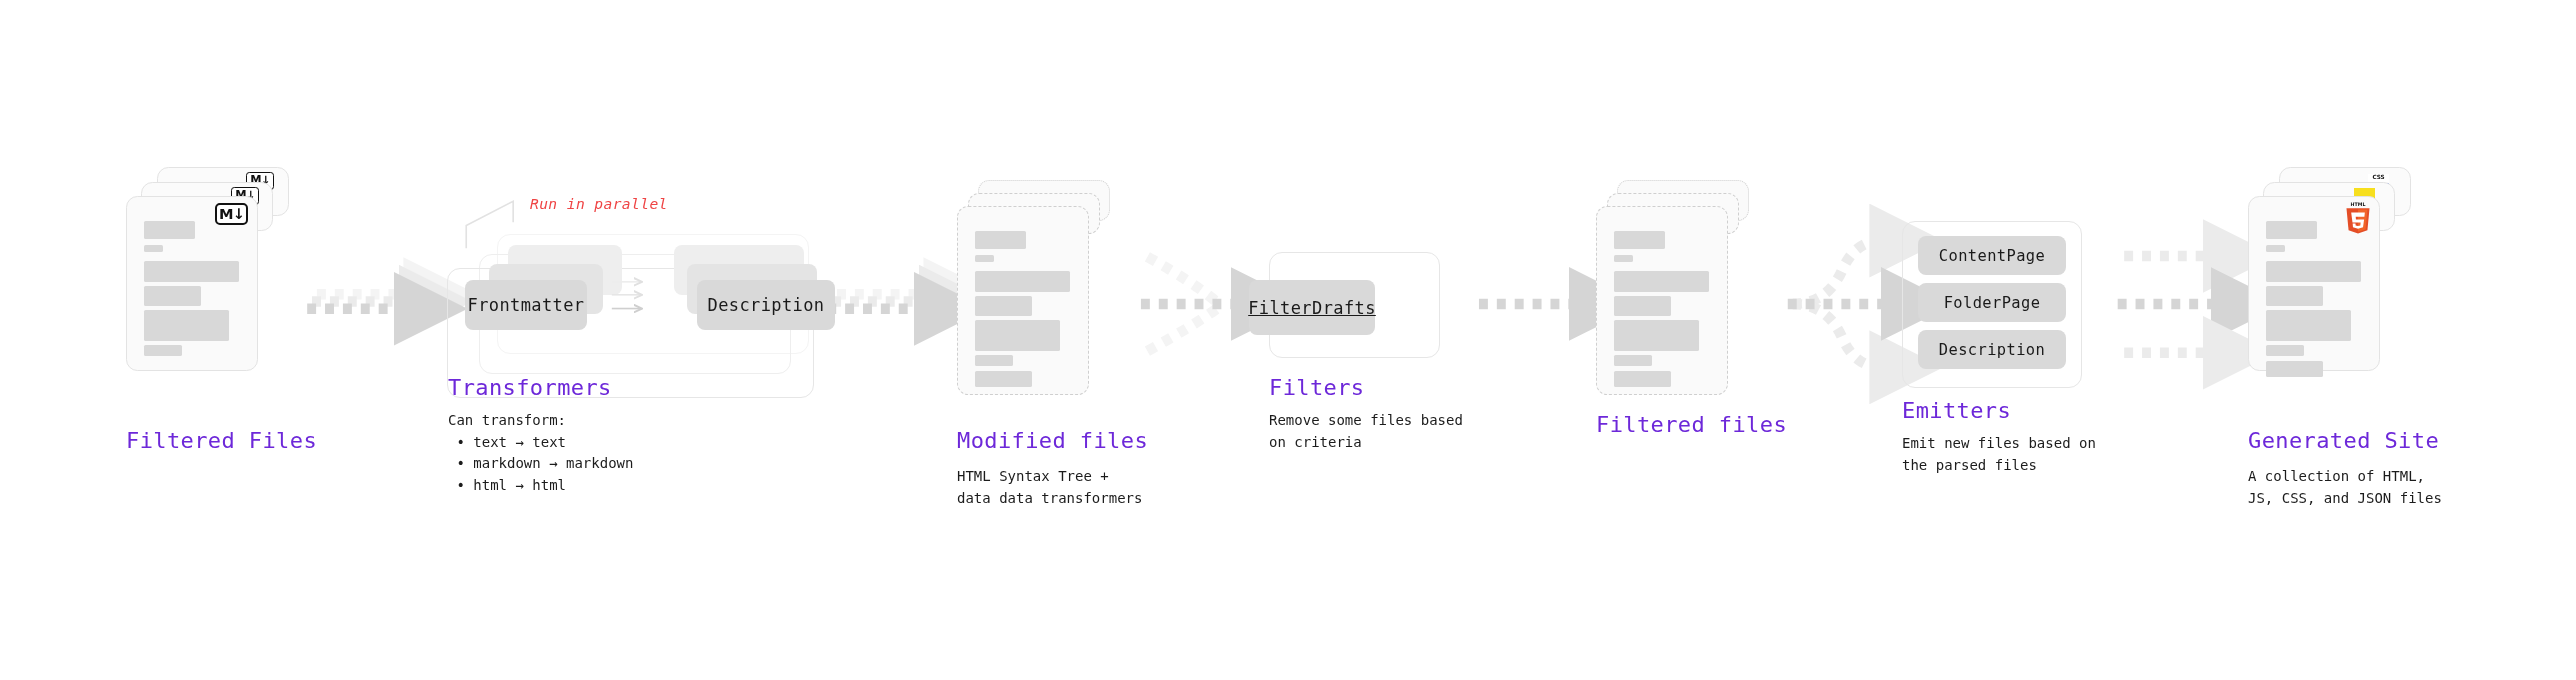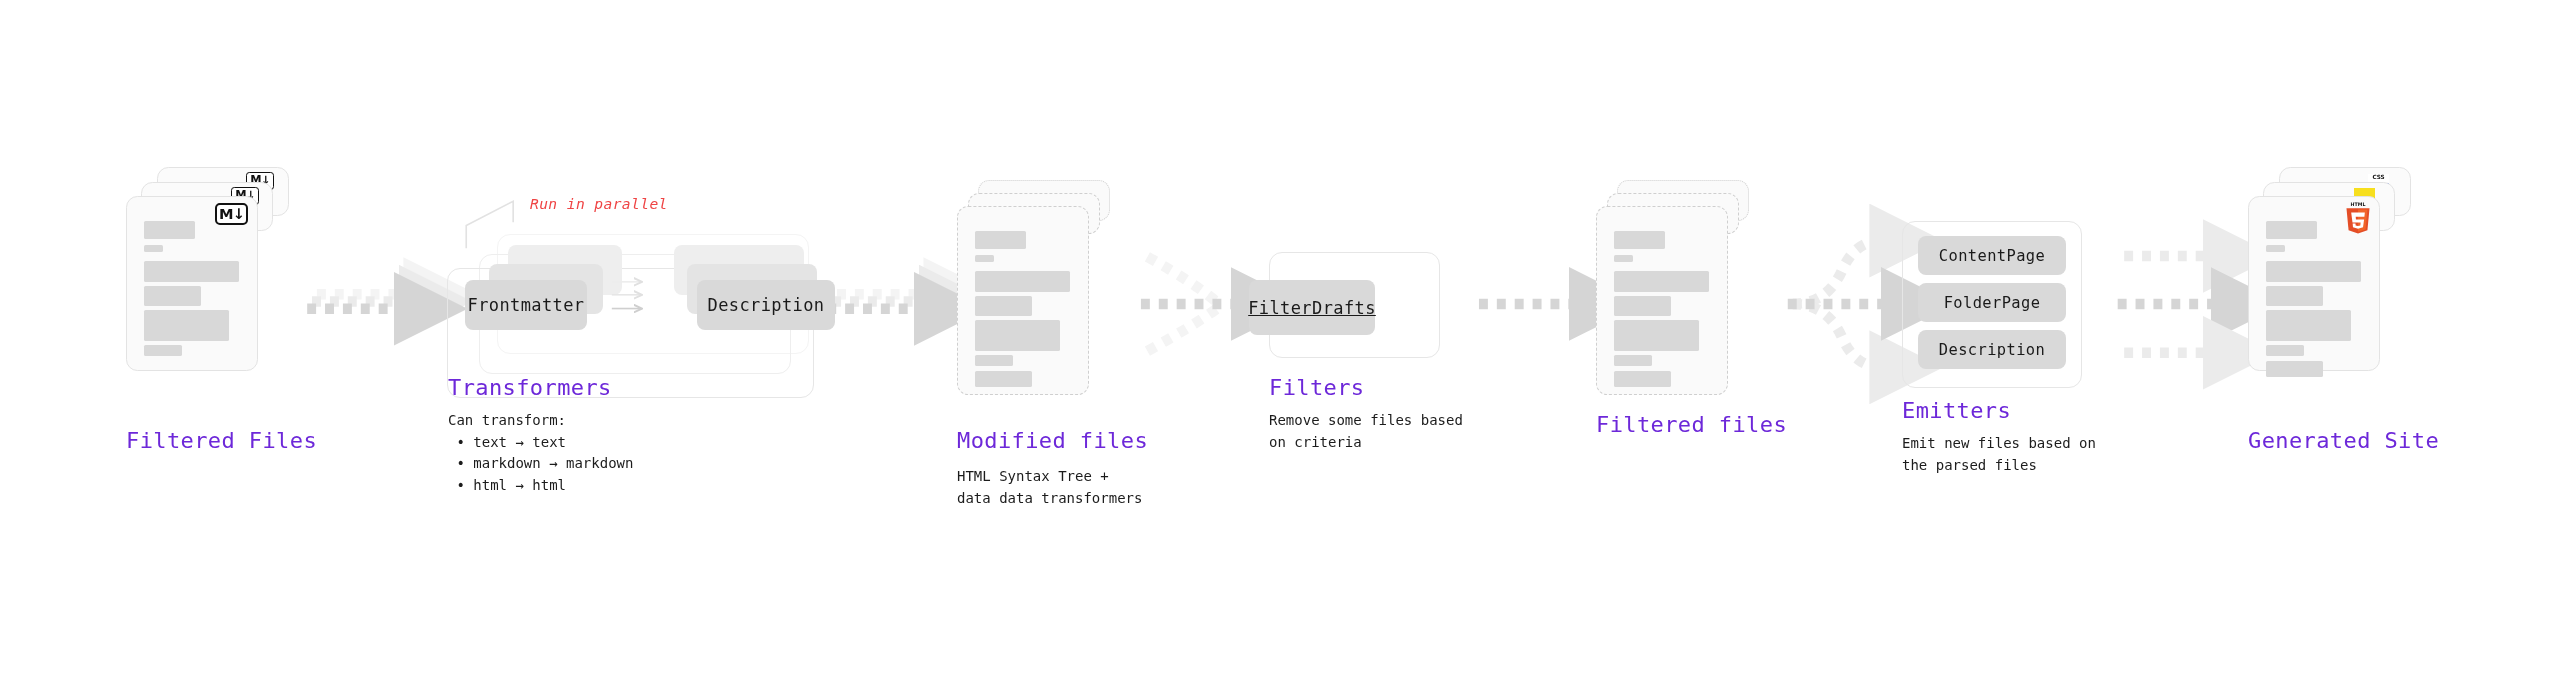--- a/index.html
+++ b/index.html
@@ -280,15 +280,17 @@
     </div>
 
     <svg class="h5" style="left:96px; top:34px;" viewBox="0 0 52 62">
       <text x="26" y="9" font-size="9" font-weight="bold" text-anchor="middle" fill="#111" font-family="DejaVu Sans, Liberation Sans, sans-serif">HTML</text>
       <path d="M4,14 L48,14 L44,56 L26,62 L8,56 Z" fill="#e44d26"></path>
       <path d="M26,16 L44,16 L40.6,54.4 L26,58.8 Z" fill="#f16529"></path>
       <path d="M13,22 H39 L38.2,30 H21.6 L22.1,35.5 H37.6 L35.6,50 L26,52.8 L16.4,50 L15.8,43 H21.2 L21.5,46.6 L26,47.8 L30.5,46.6 L31,40.9 H15.5 Z" fill="#ffffff"></path>
     </svg>
   </div>
   <div class="title" style="left:2248px; top:428px;">Generated Site</div>
+  <div class="sub" style="left:2248px; top:466px;">A collection of HTML,
+JS, CSS, and JSON files</div>
 
 </div>
 
 
 </body></html>

